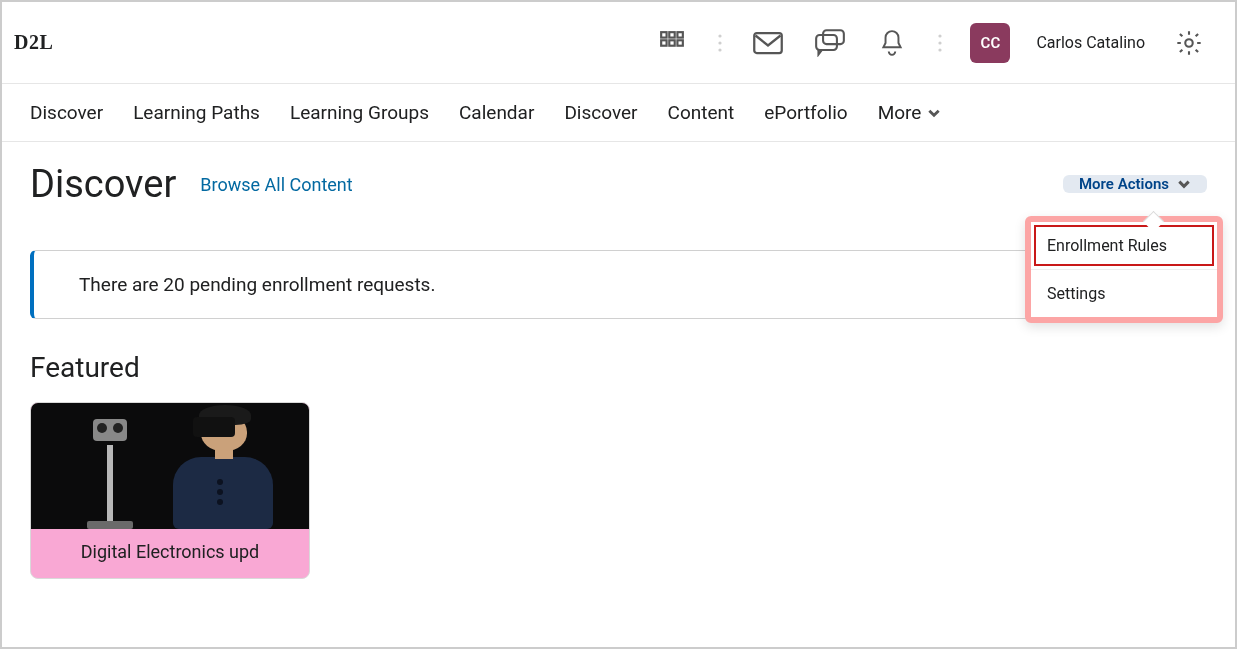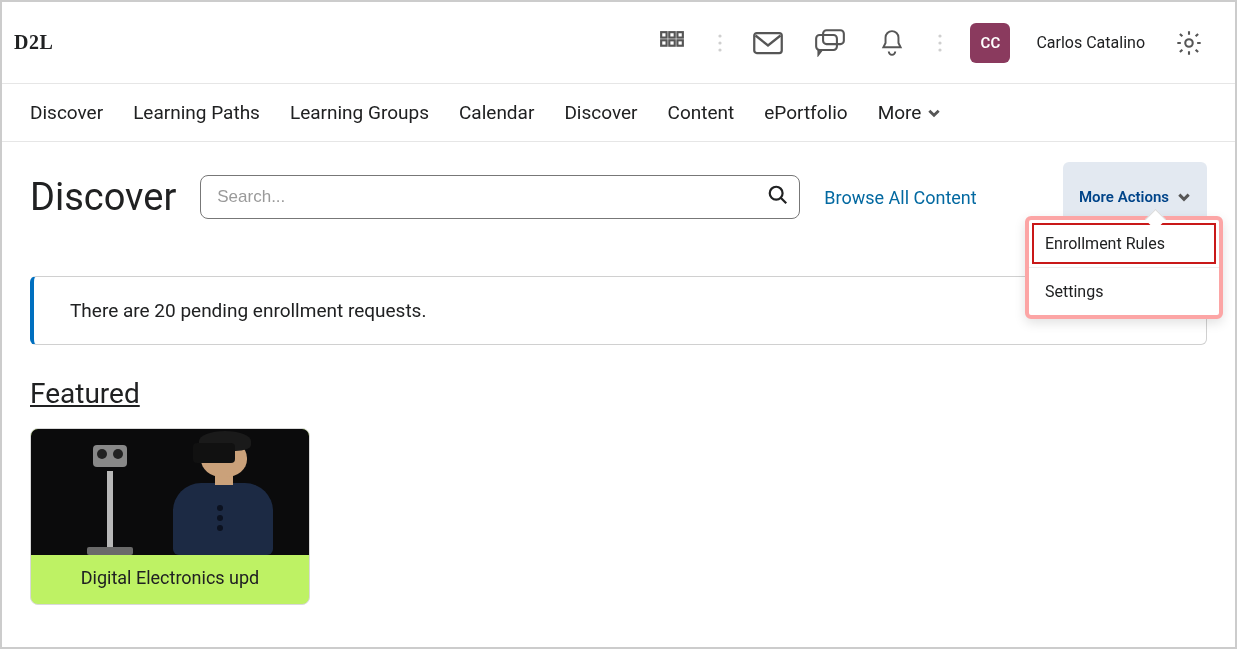--- a/index.html
+++ b/index.html
@@ -68,33 +68,33 @@
     height: 44px;
     padding: 0 10px 0 16px;
   }
   .search-wrap input {
     flex: 1; border:none; outline:none; font-size: 17px; color:#555; background:transparent;
   }
   .search-wrap input::placeholder { color:#9a9a9a; }
   .browse-link { color:#0369a1; font-size: 18px; cursor:pointer; }
   .more-actions-btn {
     background:#e3e9f1; color:#004489; font-weight:600;
-    border-radius:6px; padding: 26px 16px; font-size:15px;
+    border-radius:6px; padding: 0 16px; font-size:15px;
     display:flex; align-items:center; gap:8px; cursor:pointer;
     margin-left:auto;
   }
 
   
   .dropdown {
     position:absolute;
     right: 12px;
     top: 74px;
     width: 198px;
     background:#fff;
-    border:4px solid #fca5a5;
+    border:6px solid #fca5a5;
     border-radius:6px;
     box-shadow: 0 4px 12px rgba(0,0,0,.12);
     z-index: 10;
   }
   .dropdown::before {
     content:"";
     position:absolute; top:-8px; right:56px;
     width:14px; height:14px; background:#fff;
     border-left:1px solid #d9d9d9; border-top:1px solid #d9d9d9;
     transform: rotate(45deg);
@@ -105,36 +105,36 @@
   }
   .dropdown .dd-item:first-child { border-top:none; }
   .dd-highlight { outline: 2px solid #c91818; outline-offset:-5px; }
 
   
   .alert {
     margin-top: 44px;
     border:1px solid #d0d0d0;
     border-left: 4px solid #006fbf;
     border-radius: 6px;
-    padding: 22px 36px;
+    padding: 22px 45px;
     font-size: 19px;
     color:#202122;
     width: 100%;
   }
 
   
-  .section-title { margin-top: 32px; font-size: 28px; font-weight:400;text-decoration:underline; }
+  .section-title { margin-top: 32px; font-size: 28px; font-weight:400; }
 
   .card {
     margin-top: 18px;
     width: 280px;
     border:1px solid #d9d9d9;
     border-radius: 8px;
     overflow:hidden;
-    background:#bef264;
+    background:#f9a8d4;
   }
   .card-img {
     width:100%; height:126px; background:#0b0b0c;
     display:flex; align-items:flex-end; justify-content:center;
     position:relative;
   }
   
   .rig { position:absolute; left:50px; bottom:0; width:56px; height:110px; }
   .rig .pole { position:absolute; left:26px; bottom:0; width:6px; height:84px; background:#b8b8b8; }
   .rig .base { position:absolute; left:6px; bottom:0; width:46px; height:8px; background:#6a6a6a; border-radius:2px; }
@@ -236,29 +236,20 @@
         <path d="M2 4l4 4 4-4"></path>
       </svg>
   </span>
 </div>
 
 <div class="page">
 
   <div class="head-row">
     <h1 class="page-title">Discover</h1>
 
-    <div class="search-wrap">
-      <input type="text" placeholder="Search..." style="">
-      <span>
-        <svg width="22" height="22" viewBox="0 0 24 24" fill="none" stroke="#202122" stroke-width="2.4">
-          <circle cx="10" cy="10" r="7"></circle>
-            <path d="M21 21l-6-6"></path>
-        </svg>
-      </span>
-    </div>
 
     <span class="browse-link">Browse All Content</span>
 
     <div class="more-actions-btn">
       <span>More Actions</span>
       <svg width="14" height="14" viewBox="0 0 12 12" fill="none" stroke="#004489" stroke-width="2.6">
           <path d="M2 4l4 4 4-4"></path>
         </svg>
     </div>
   </div>

